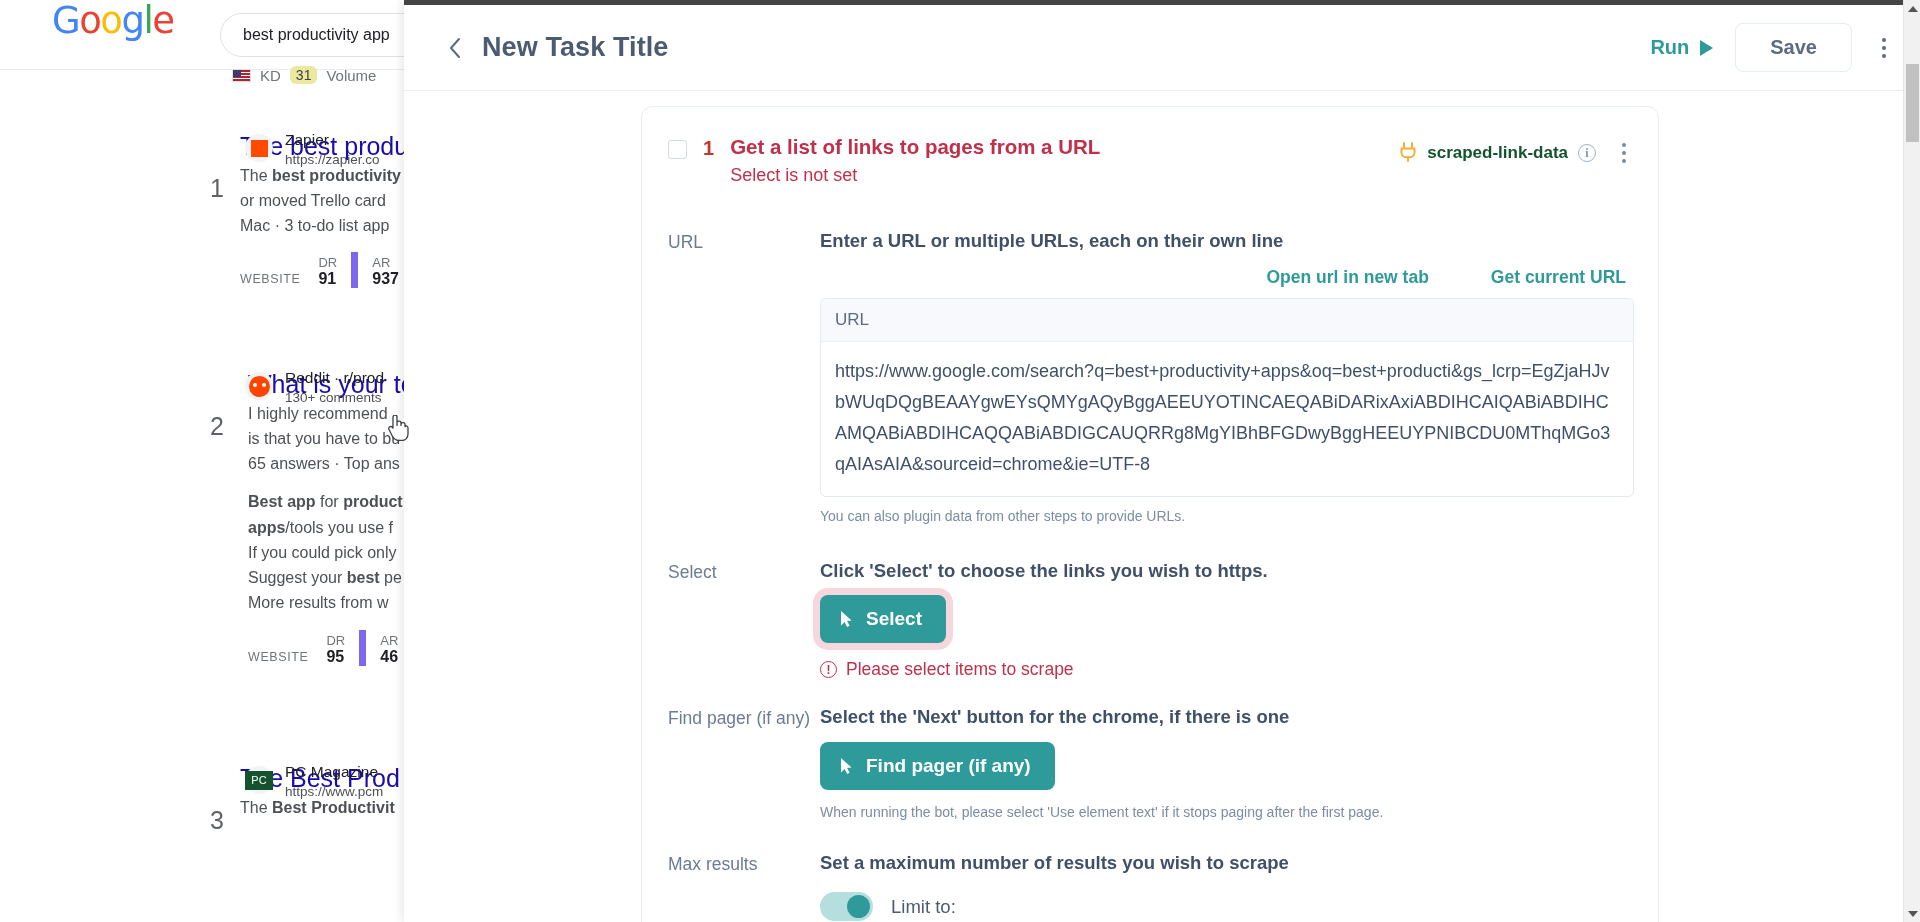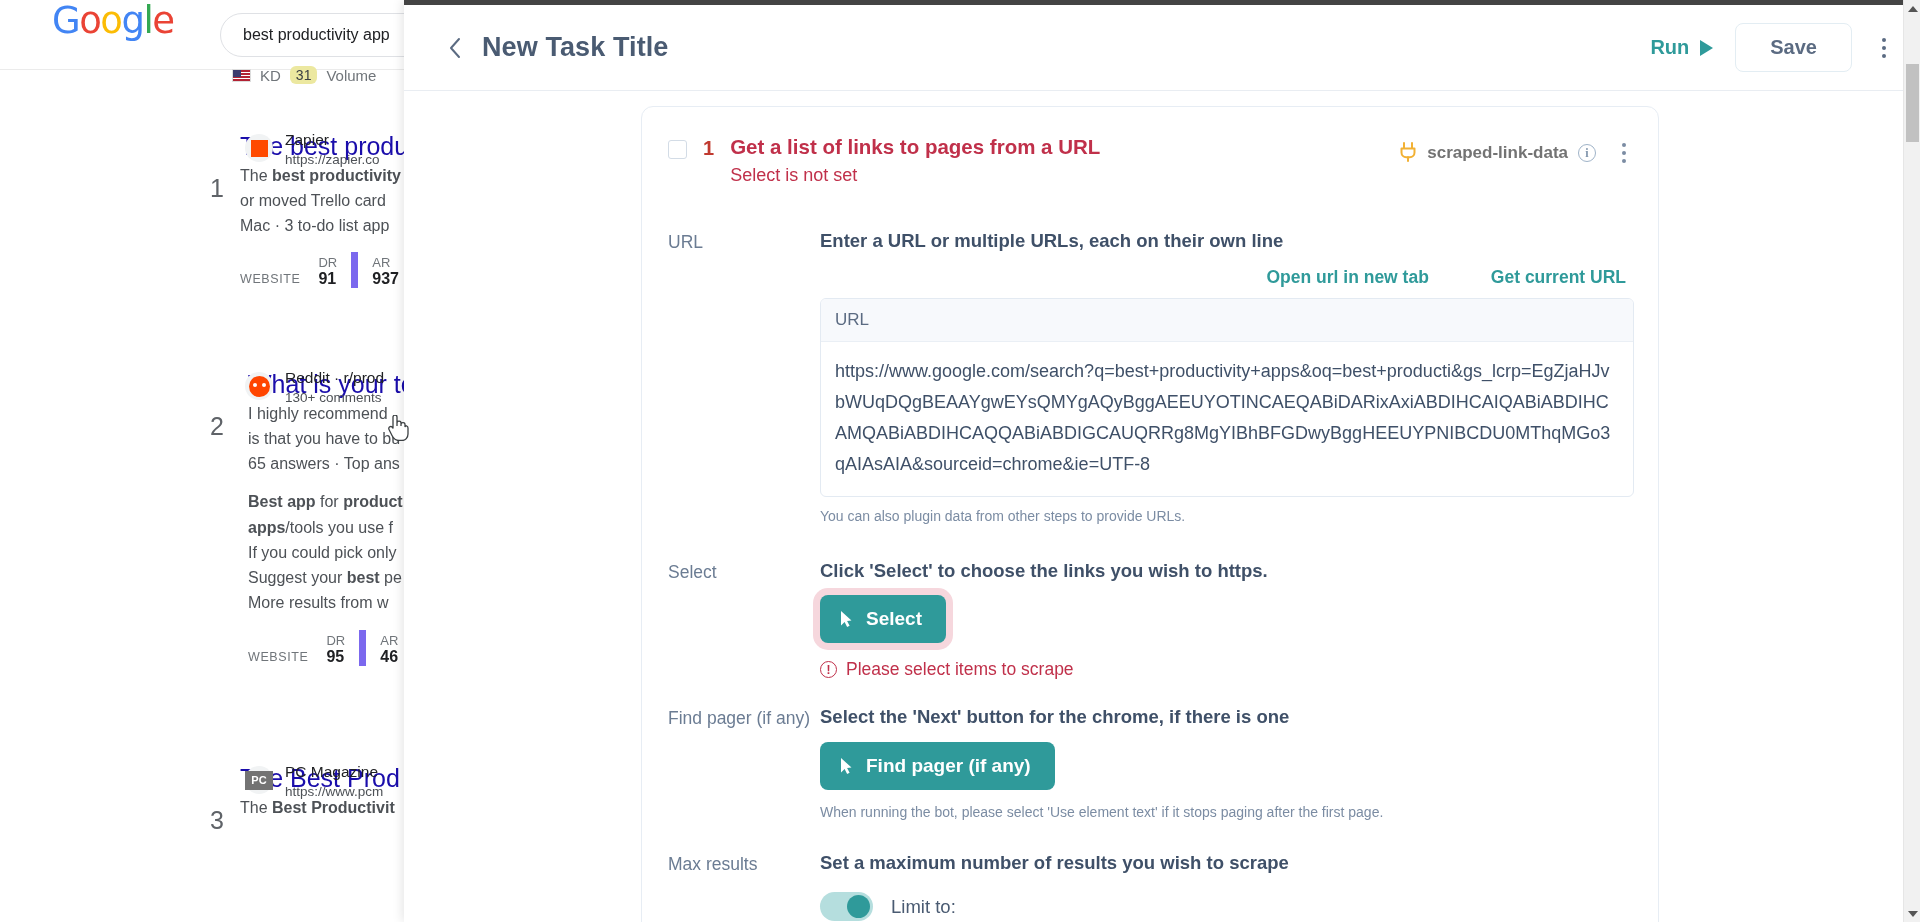--- a/index.html
+++ b/index.html
@@ -214,21 +214,21 @@
   #step-sub {
     font-size: 18px; color: #c0304a; font-weight: 400;
     line-height: 1.4; margin-top: 2px;
   }
   #step-head-right {
     margin-left: auto; display: flex; align-items: center; gap: 18px;
     padding-top: 6px;
   }
   #plug-tag { display: flex; align-items: center; gap: 10px; }
   .plug-icon { color: #f2b134; font-size: 20px; line-height: 1; }
-  #plug-name { font-size: 17px; color: #737373; font-weight: 700; white-space: nowrap; }
+  #plug-name { font-size: 17px; color: #14532d; font-weight: 700; white-space: nowrap; }
   .info-circle {
     width: 18px; height: 18px; border-radius: 50%;
     border: 1.5px solid #9fb3c8; color: #8296ad;
     font-size: 12px; font-weight: 700;
     display: flex; align-items: center; justify-content: center;
     font-family: "Liberation Serif", serif;
   }
   .kebab {
     display: flex; flex-direction: column; gap: 4px;
     padding: 4px 8px; cursor: pointer;
@@ -413,21 +413,21 @@
         <span class="m-bar"></span>
         <span class="m-col">
           <span class="m-k" style="display:block">AR</span>
           <span class="m-v" style="display:block">46</span>
         </span>
       </div>
     </div>
 
     <div class="result">
       <div class="res-favicon" style="top:4px;">
-        <span style="display:flex;align-items:center;justify-content:center;width:33px;height:19px;background:#737373;color:#fff;font-size:11px;font-weight:700;">PC</span>
+        <span style="display:flex;align-items:center;justify-content:center;width:33px;height:19px;background:#14532d;color:#fff;font-size:11px;font-weight:400;">PC</span>
       </div>
       <div class="res-sitetext" style="top:0px;">
         <div class="res-site">PC Magazine</div>
         <div class="res-url">https://www.pcm</div>
       </div>
       <div class="res-rank" style="top:44px;">3</div>
       <div class="res-title" style="margin-top:42px;">The Best Prod</div>
       <div class="res-snippet">The <b>Best Productivit</b></div>
     </div>
 

